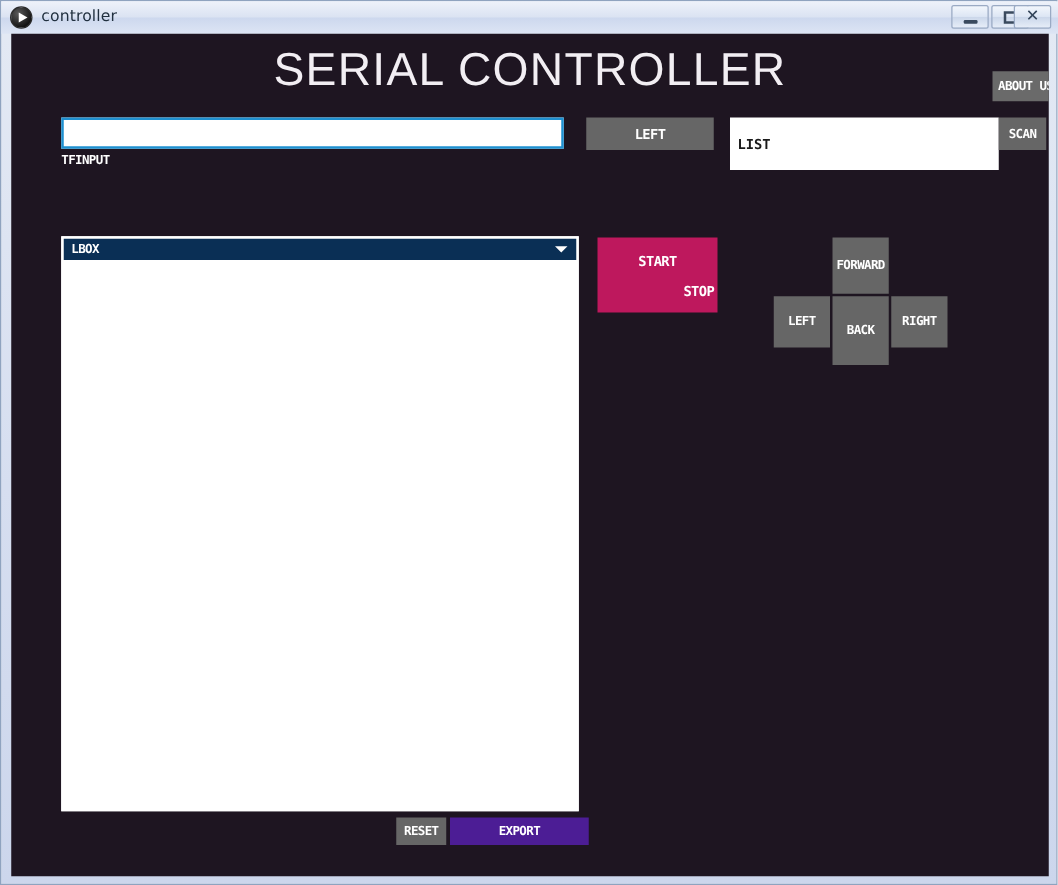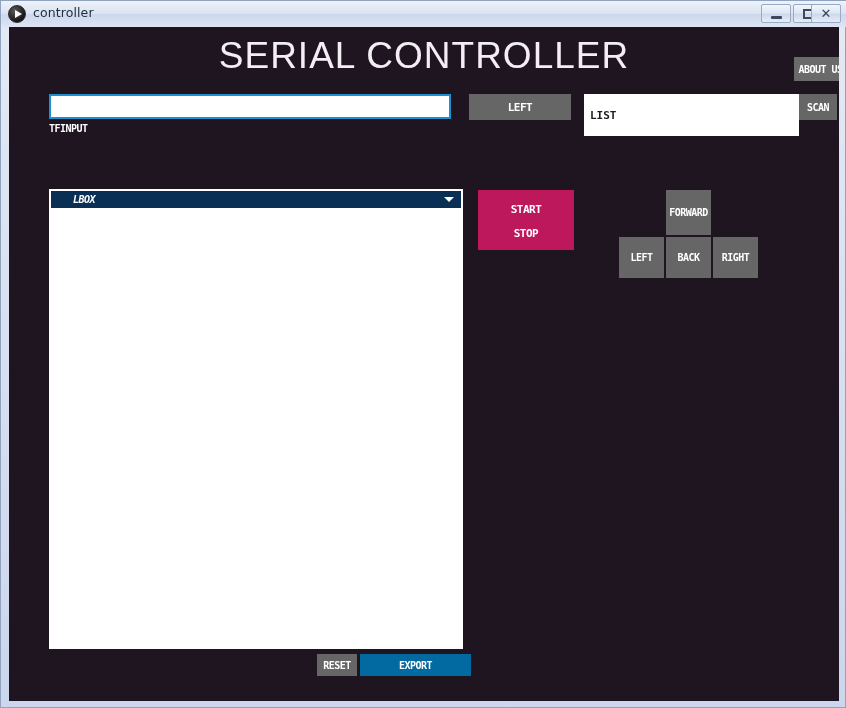--- a/index.html
+++ b/index.html
@@ -208,23 +208,22 @@
   .listhead {
     position: absolute;
     left: 0; top: 0;
     height: 17px;
     width: 100%;
     background: #0a2f55;
     display: flex;
     align-items: center;
   }
   .listhead .lbl {
-    margin-left: 22px;
-    font-size: 10px;
-    font-style: italic;
+    margin-left: 6px;
+    font-size: 10px;
   }
   .listhead .chev {
     position: absolute;
     right: 7px;
     top: 6px;
     width: 0; height: 0;
     border-left: 5px solid transparent;
     border-right: 5px solid transparent;
     border-top: 5px solid #ffffff;
   }
@@ -251,52 +250,52 @@
     background: #be185d;
     cursor: pointer;
   }
   #startstop .s-lbl {
     position: absolute;
     width: 100%;
     text-align: center;
     font-size: 11px;
   }
   #start-label { top: 13px; }
-  #stop-label { top: 37px; }
+  #stop-label { top: 37px; padding-left: 33px; }
 
   .dirbtn {
     position: absolute;
     background: #666666;
     display: flex;
     align-items: center;
     justify-content: center;
     font-size: 10px;
     cursor: pointer;
   }
   #btn-forward { left: 657px; top: 163px; width: 45px; height: 45px; }
   #btn-left    { left: 610px; top: 210px; width: 45px; height: 41px; }
-  #btn-back    { left: 657px; top: 210px; width: 45px; height: 41px; }
+  #btn-back    { left: 657px; top: 210px; width: 45px; height: 55px; }
   #btn-right   { left: 704px; top: 210px; width: 45px; height: 41px; }
 
   #reset-btn {
     position: absolute;
     left: 308px; top: 627px;
     width: 40px; height: 22px;
     background: #666666;
     display: flex;
     align-items: center;
     justify-content: center;
     font-size: 10px;
     cursor: pointer;
   }
   #export-btn {
     position: absolute;
     left: 351px; top: 627px;
     width: 111px; height: 22px;
-    background: #0369a1;
+    background: #4c1d95;
     display: flex;
     align-items: center;
     justify-content: center;
     font-size: 10px;
     cursor: pointer;
   }
 </style>
 </head>
 <body>
 

